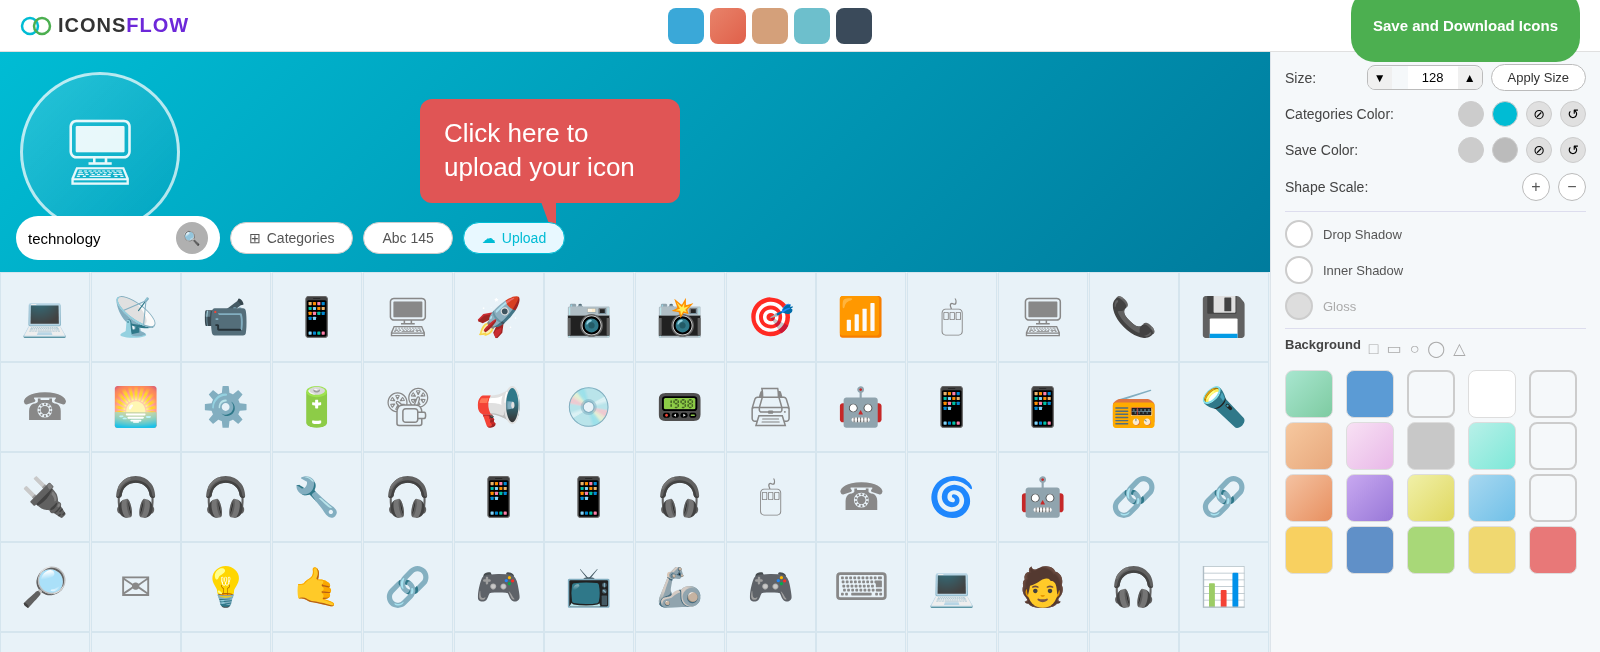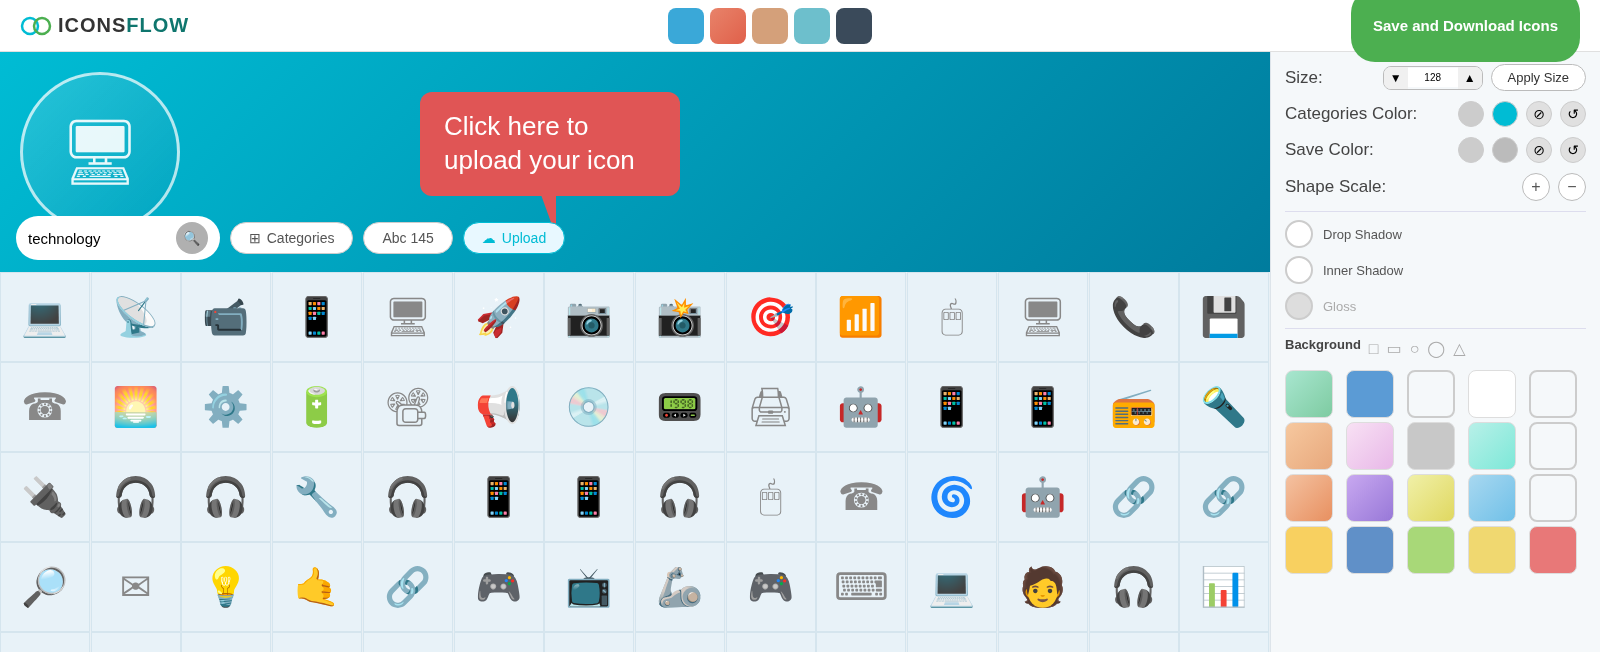--- a/index.html
+++ b/index.html
@@ -7,21 +7,21 @@
 
     
     #header {
       display: flex; align-items: center; justify-content: space-between;
       background: #fff; padding: 0 20px; height: 52px;
       border-bottom: 1px solid #e0e0e0; position: relative; z-index: 10;
     }
     #logo { display: flex; align-items: center; gap: 6px; }
     #logo-icon { width: 32px; height: 32px; }
     #logo-text { font-size: 20px; font-weight: 700; color: #333; letter-spacing: 1px; }
-    #logo-text span { color: #0f766e; }
+    #logo-text span { color: #6d28d9; }
     #color-swatches { display: flex; align-items: center; gap: 6px; }
     .swatch { width: 36px; height: 36px; border-radius: 8px; cursor: pointer; }
     #save-btn {
       background: #4caf50; color: #fff; border: none; border-radius: 24px;
       padding: 28px 22px; font-size: 15px; font-weight: 600; cursor: pointer;
       white-space: nowrap;
     }
 
     
     #main { display: flex; height: 600px; }
@@ -37,21 +37,21 @@
       position: absolute; top: 20px; left: 20px;
       width: 160px; height: 160px; border-radius: 50%;
       border: 3px solid rgba(255,255,255,0.7);
       background: linear-gradient(135deg, rgba(255,255,255,0.15) 0%, rgba(0,150,180,0.3) 100%);
       display: flex; align-items: center; justify-content: center;
     }
     #preview-icon { font-size: 64px; color: rgba(255,255,255,0.9); }
 
     
     #tooltip-bubble {
-      position: absolute; top: 40px; left: 420px;
+      position: absolute; top: 47px; left: 420px;
       background: #e05555; color: #fff; border-radius: 12px;
       padding: 18px 24px; font-size: 26px; font-weight: 400; line-height: 1.3;
       max-width: 260px;
     }
     #tooltip-bubble::after {
       content: '';
       position: absolute; bottom: -40px; left: 50%;
       transform: translateX(-10px);
       width: 0; height: 0;
       border-left: 16px solid transparent;
@@ -99,40 +99,40 @@
       background: #e8f2f8; border: 1px solid #d5e5ee; cursor: pointer;
       font-size: 38px; color: #888; transition: background 0.15s;
     }
 
     
     #right-panel {
       flex: 0 0 330px; background: #f5f8fa; border-left: 1px solid #dde4ea;
       padding: 12px 14px; overflow-y: auto;
     }
     .panel-row { display: flex; align-items: center; margin-bottom: 10px; gap: 8px; }
-    .panel-label { font-size: 17px; color: #444; flex: 1; }
+    .panel-label { font-size: 14px; color: #444; flex: 1; }
     .apply-btn {
       background: #fff; border: 1.5px solid #bbb; border-radius: 20px;
       padding: 5px 16px; font-size: 13px; cursor: pointer; color: #333;
     }
     .color-swatch-sm {
       width: 26px; height: 26px; border-radius: 50%; border: 1px solid #ccc; cursor: pointer; display: inline-block;
     }
     .panel-divider { border: none; border-top: 1px solid #dde; margin: 8px 0; }
     .toggle-row { display: flex; align-items: center; gap: 10px; margin-bottom: 8px; }
     .toggle-circle {
       width: 28px; height: 28px; border-radius: 50%; border: 2px solid #ccc;
       background: #fff; cursor: pointer;
     }
     .toggle-label { font-size: 13px; color: #555; }
     .section-title { font-size: 13px; color: #444; font-weight: 600; margin-bottom: 8px; }
     .bg-grid { display: grid; grid-template-columns: repeat(5, 1fr); gap: 4px; }
     .bg-option { width: 48px; height: 48px; border-radius: 8px; cursor: pointer; border: 1px solid #ddd; }
     .icon-stepper { display: flex; align-items: center; border: 1.5px solid #bbb; border-radius: 8px; overflow: hidden; }
-    .stepper-input { width: 50px; border: none; text-align: center; font-size: 10px; padding: 4px; outline: none; }
+    .stepper-input { width: 50px; border: none; text-align: center; font-size: 13px; padding: 4px; outline: none; margin-left: 16px; }
     .stepper-btn { background: #f0f0f0; border: none; padding: 4px 6px; cursor: pointer; font-size: 12px; }
     .plus-minus-btn {
       width: 28px; height: 28px; border-radius: 50%; border: 1.5px solid #bbb;
       background: #fff; display: flex; align-items: center; justify-content: center;
       cursor: pointer; font-size: 16px; color: #555;
     }
   </style>
 </head>
 <body>
 

